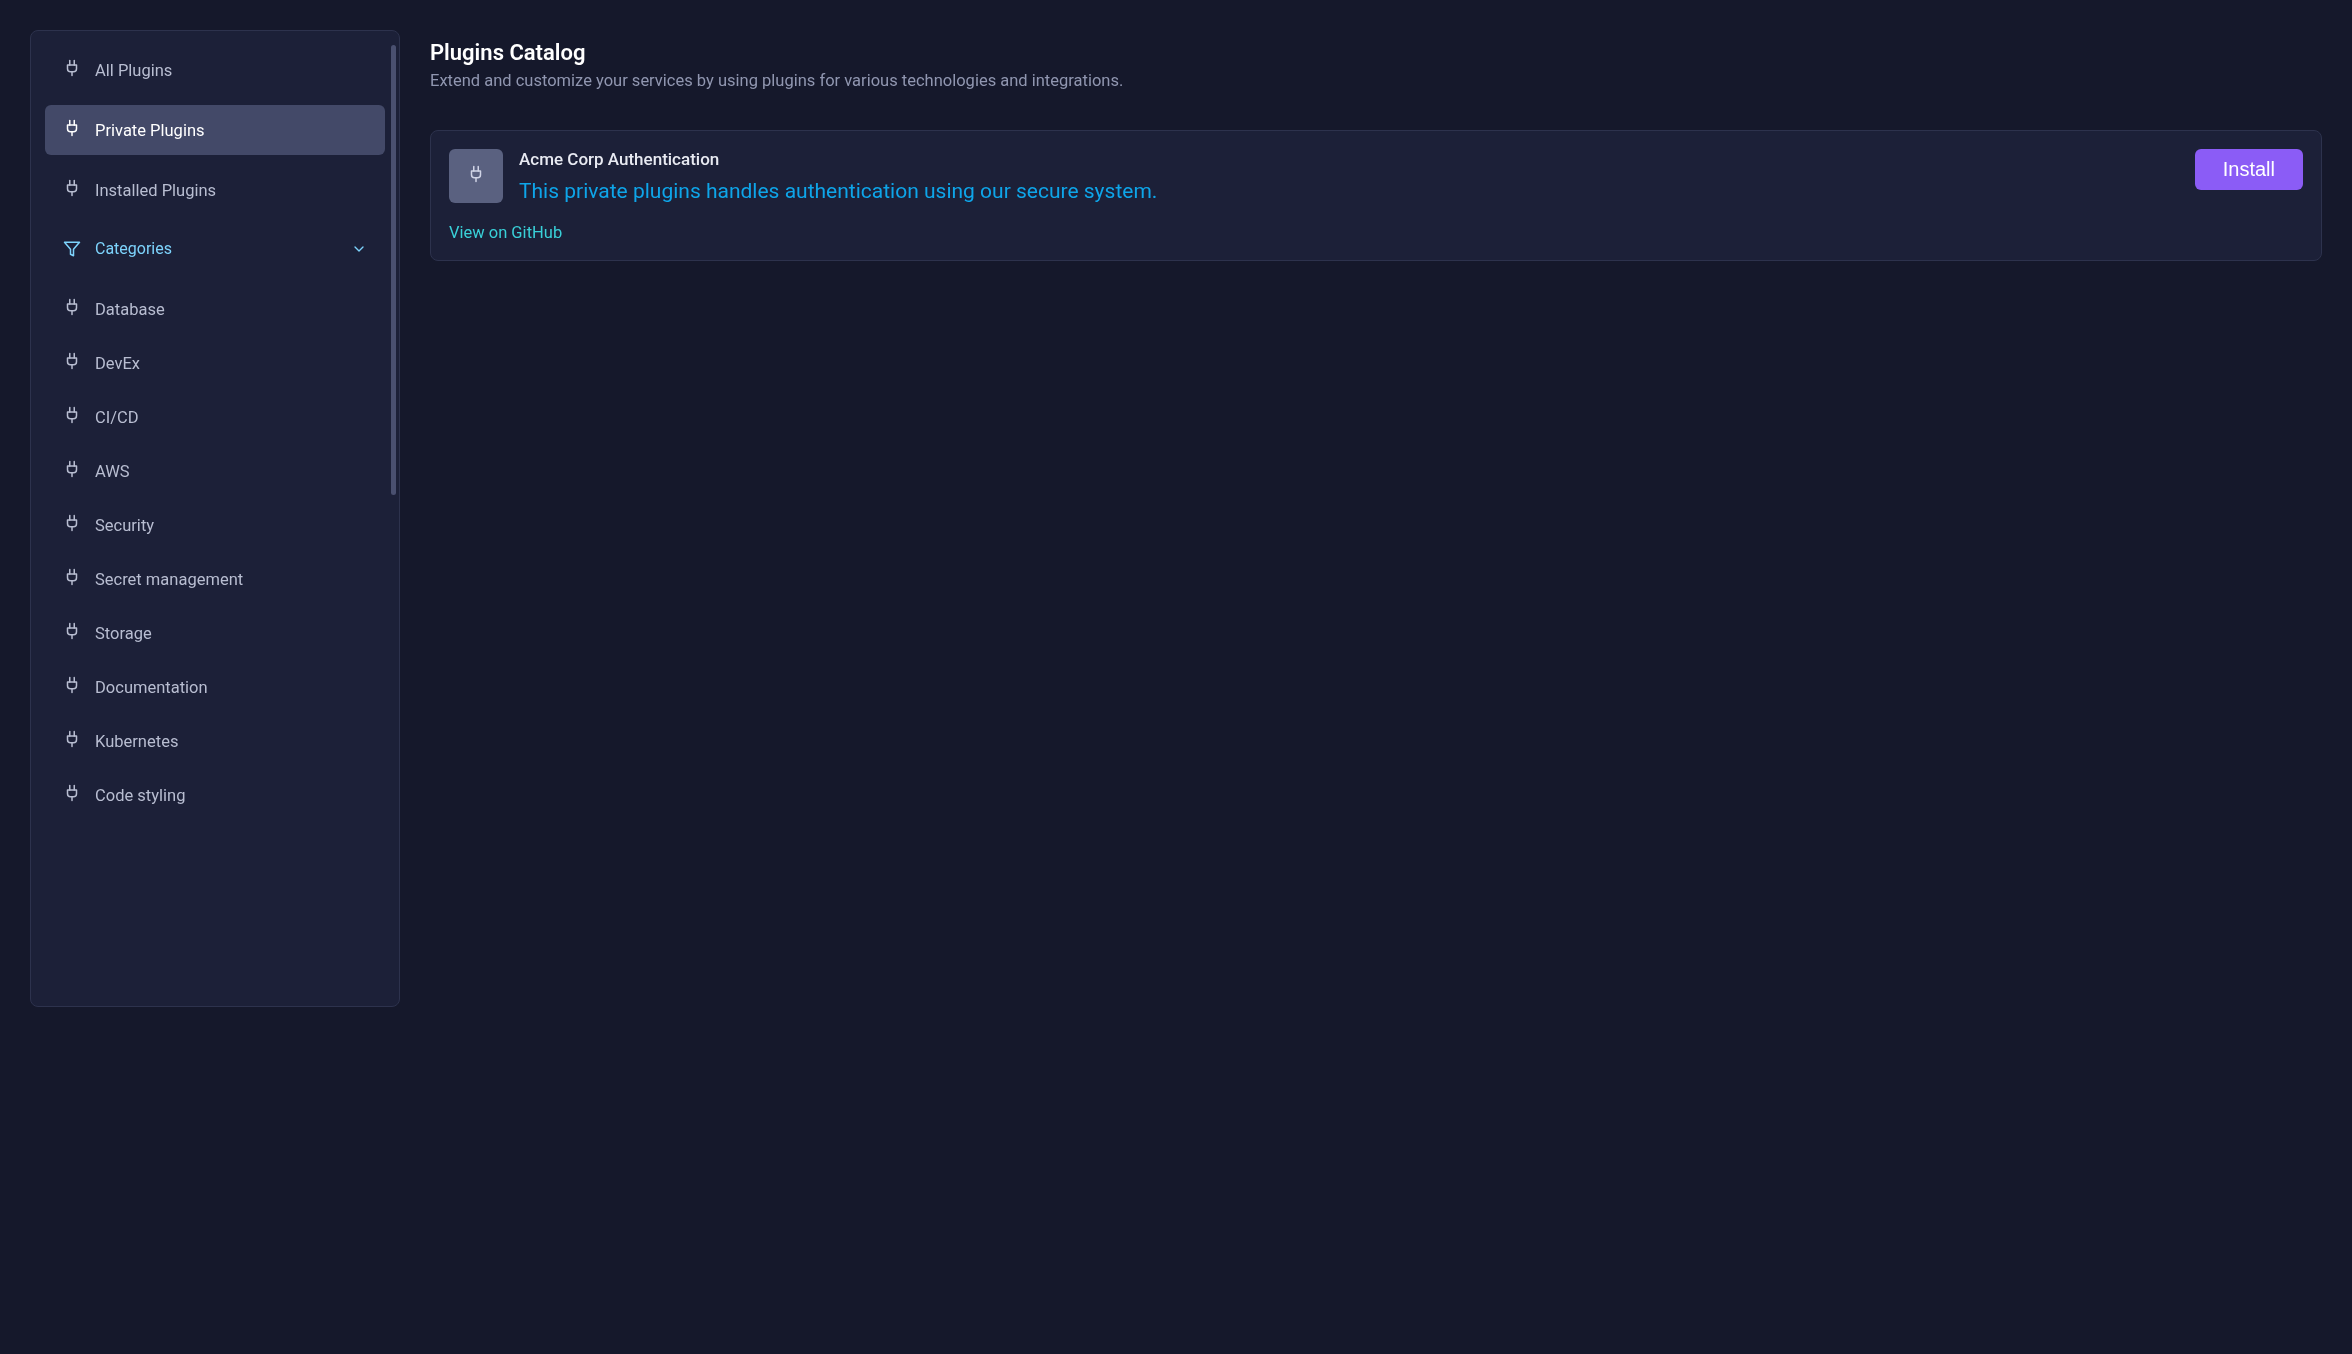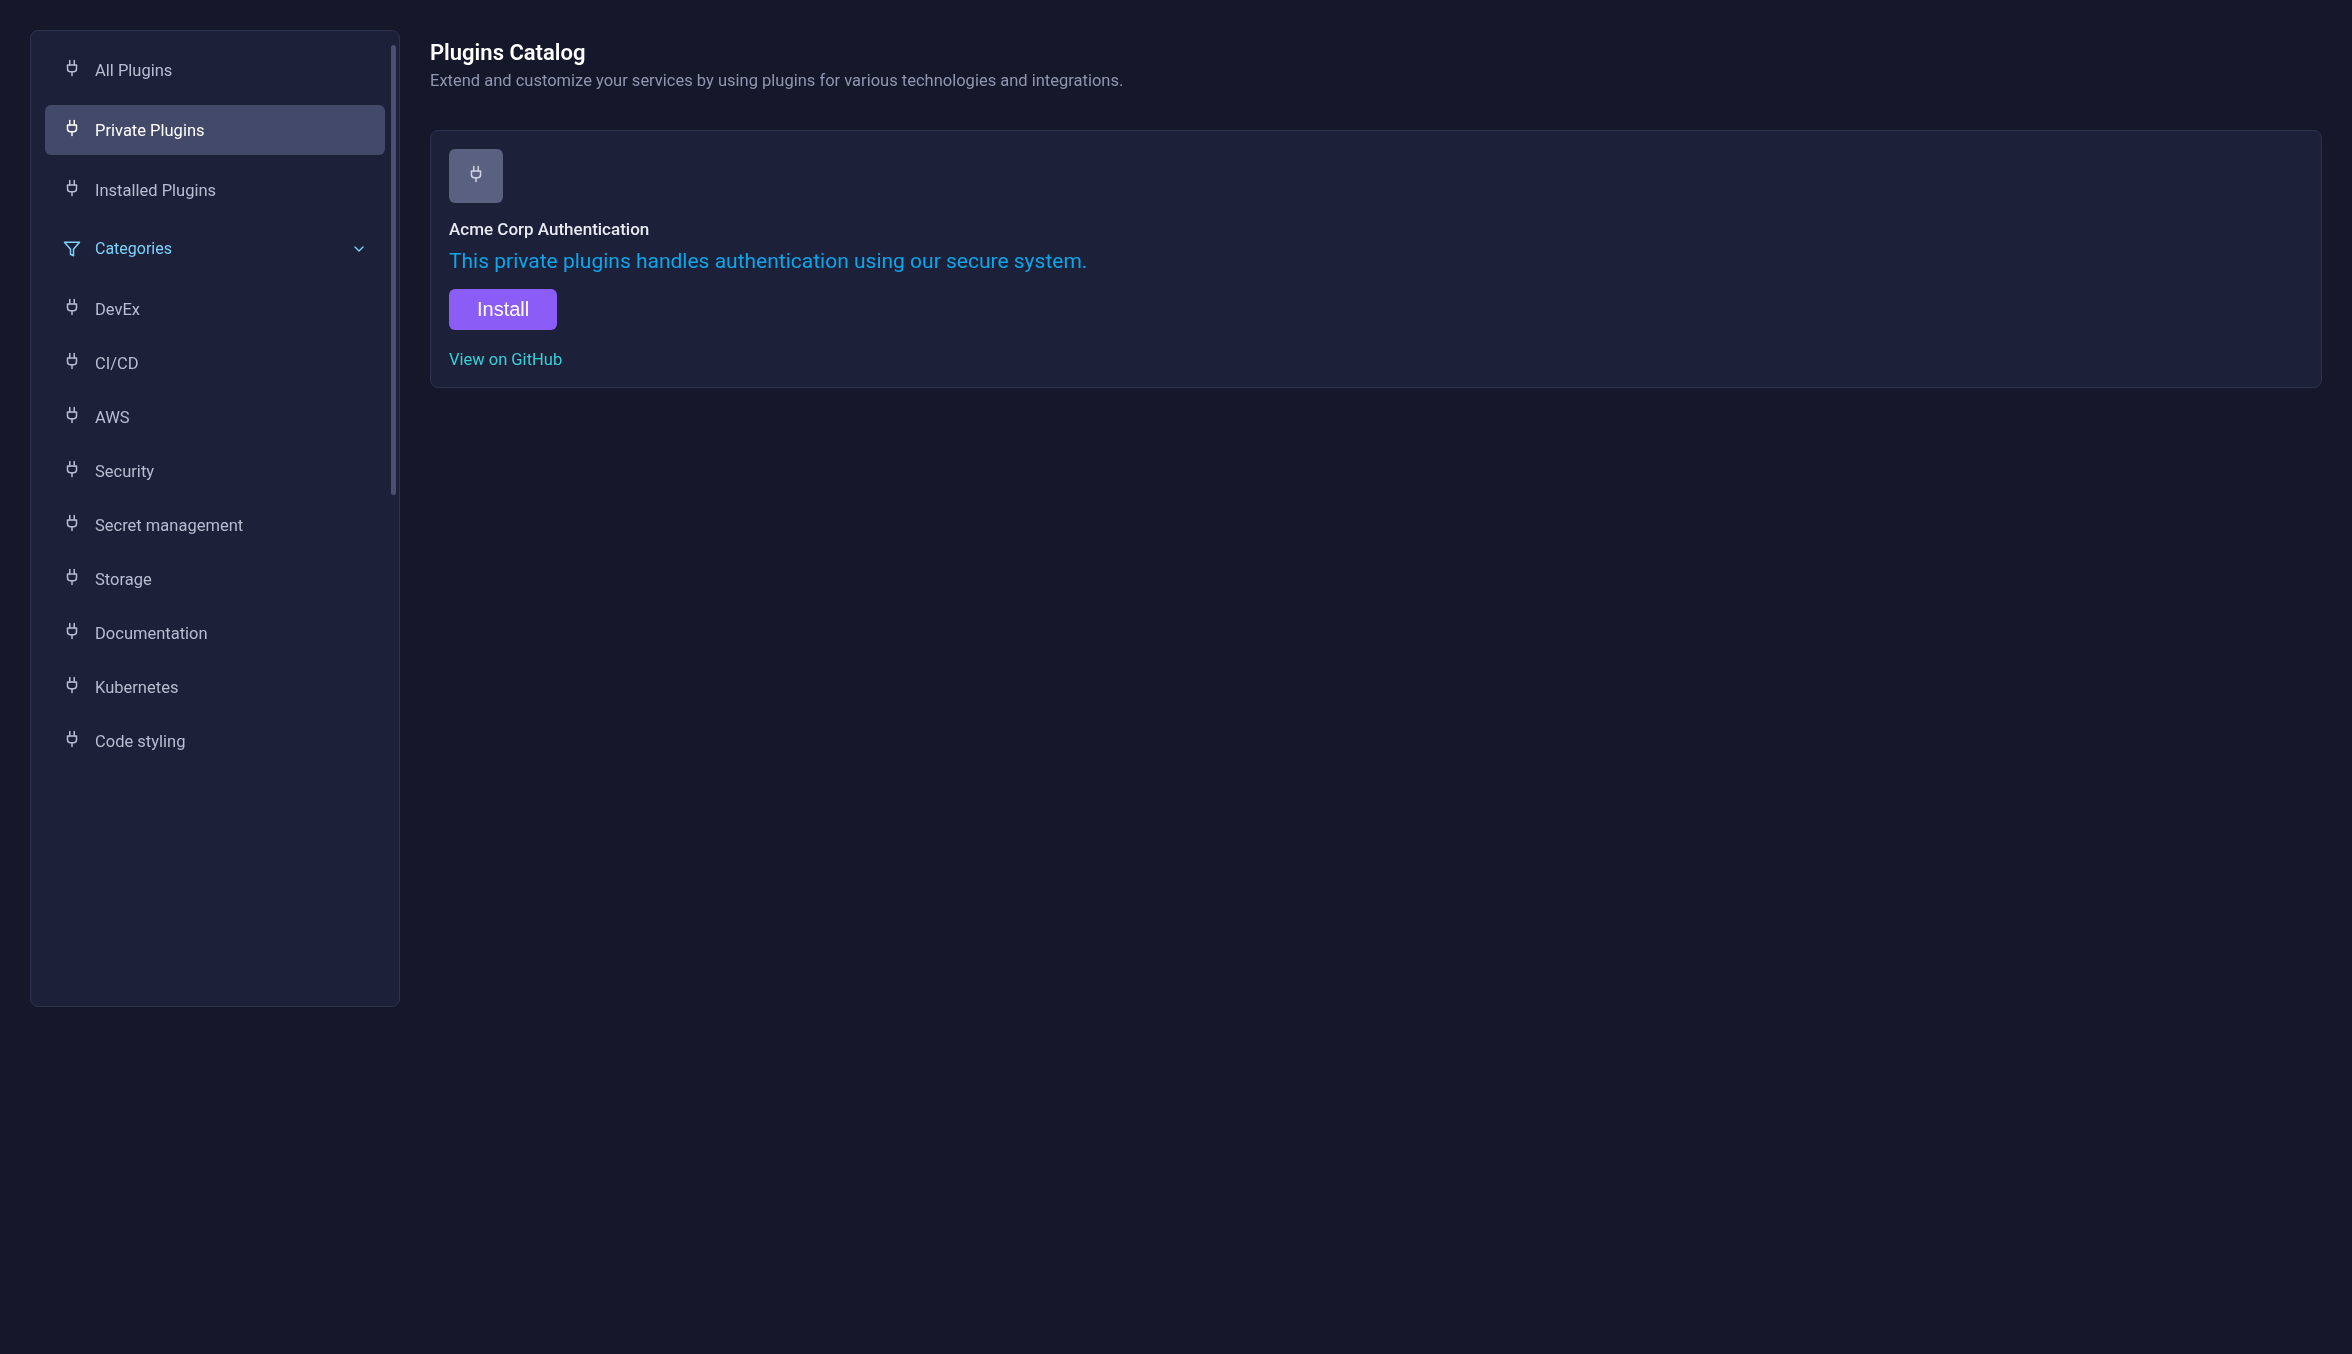--- a/index.html
+++ b/index.html
@@ -111,21 +111,20 @@
     .plugin-card {
       background: #1c2038;
       border: 1px solid #2d324d;
       border-radius: 8px;
       padding: 18px;
     }
     .plugin-card-main {
       display: flex;
       align-items: flex-start;
       gap: 16px;
-      flex-direction: column;
     }
     .plugin-icon-box {
       width: 54px;
       height: 54px;
       background: #5a6180;
       border-radius: 6px;
       display: flex;
       align-items: center;
       justify-content: center;
       flex-shrink: 0;
@@ -215,20 +214,29 @@
           </svg>
       </span>
       <span>Categories</span>
       <span class="chevron">
         <svg viewBox="0 0 24 24" fill="none" stroke="currentColor" stroke-width="2" stroke-linecap="round" stroke-linejoin="round">
             <polyline points="6 9 12 15 18 9"></polyline>
           </svg>
       </span>
     </div>
 
+    <div class="category-item">
+      <span><svg viewBox="0 0 24 24" fill="none" stroke="currentColor" stroke-width="2" stroke-linecap="round" stroke-linejoin="round">
+            <path d="M12 22v-5"></path>
+            <path d="M9 8V2"></path>
+            <path d="M15 8V2"></path>
+            <path d="M18 8v5a4 4 0 0 1-4 4h-4a4 4 0 0 1-4-4V8Z"></path>
+          </svg></span>
+      <span>Database</span>
+    </div>
     <div class="category-item">
       <span><svg viewBox="0 0 24 24" fill="none" stroke="currentColor" stroke-width="2" stroke-linecap="round" stroke-linejoin="round">
             <path d="M12 22v-5"></path>
             <path d="M9 8V2"></path>
             <path d="M15 8V2"></path>
             <path d="M18 8v5a4 4 0 0 1-4 4h-4a4 4 0 0 1-4-4V8Z"></path>
           </svg></span>
       <span>DevEx</span>
     </div>
     <div class="category-item">

